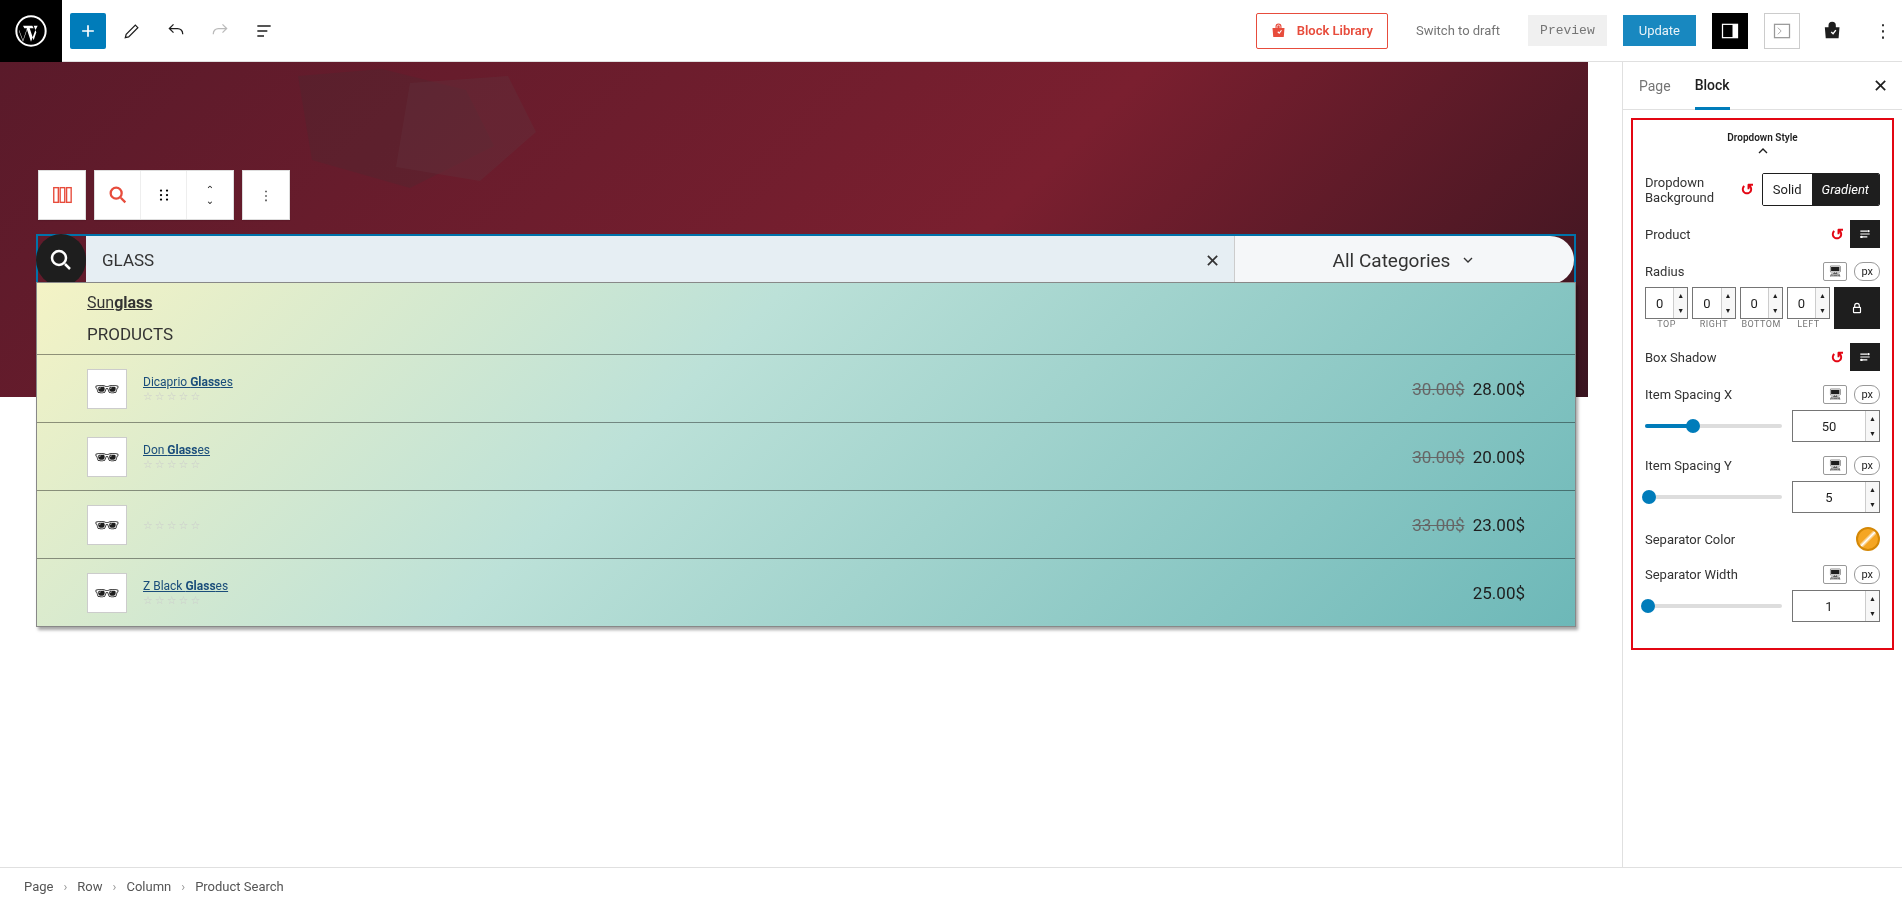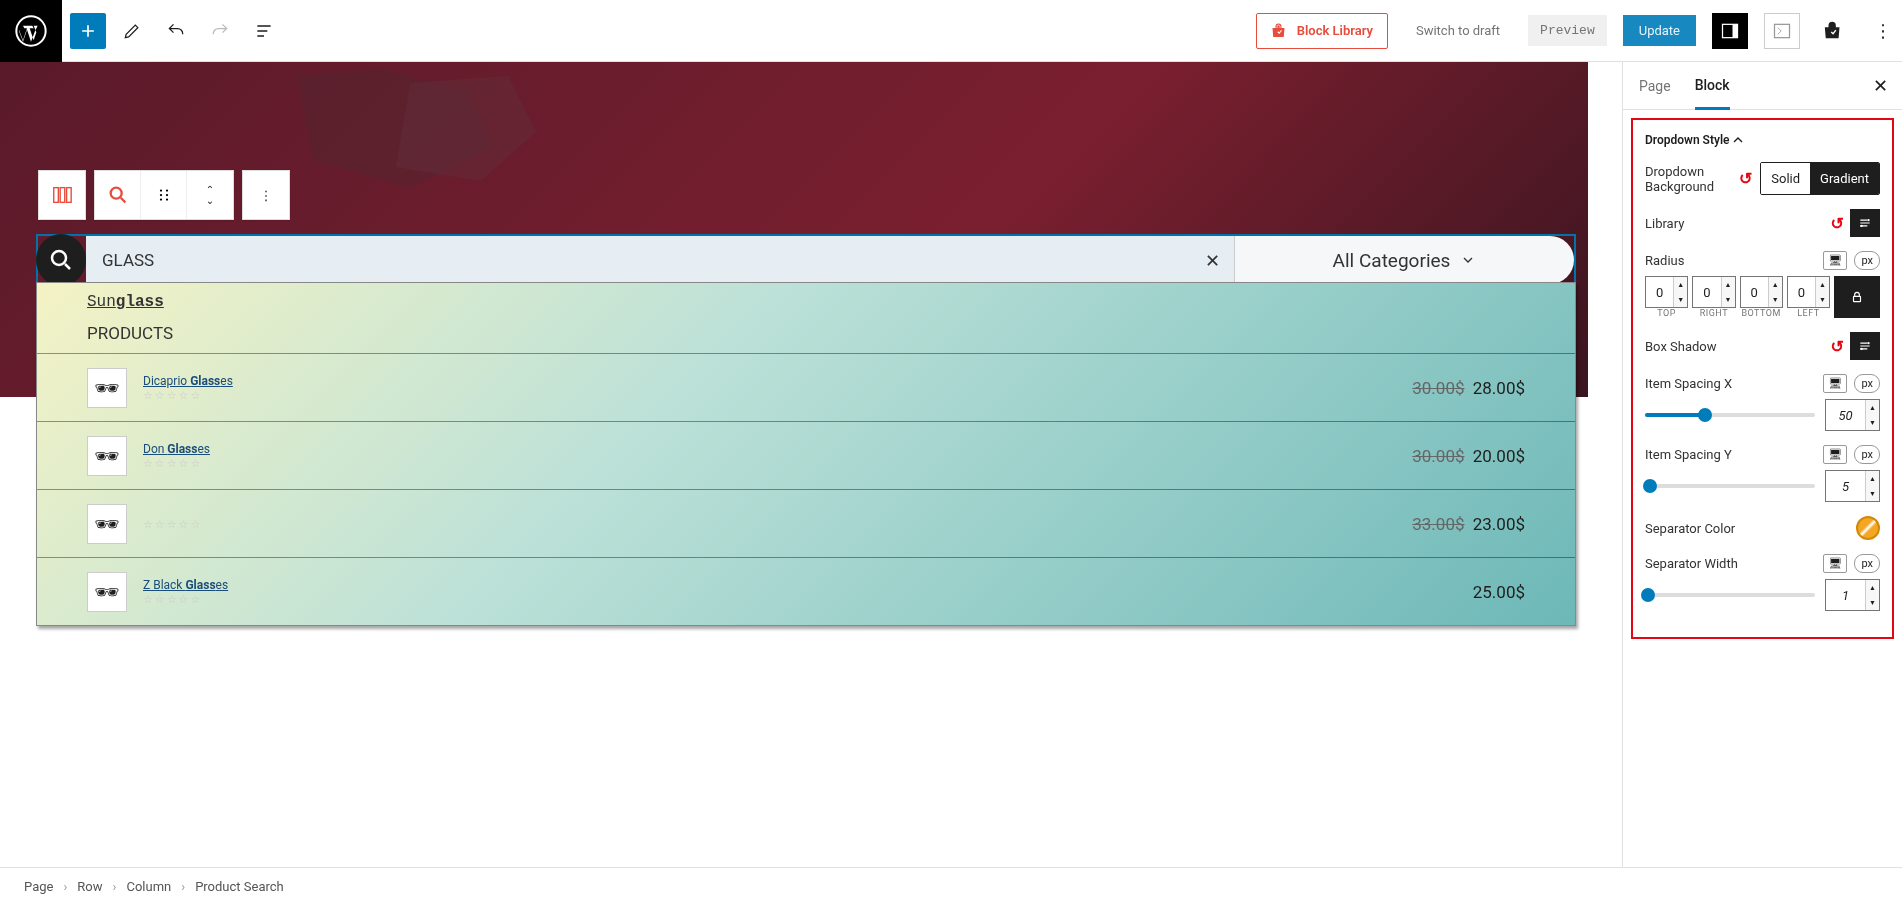--- a/index.html
+++ b/index.html
@@ -38,63 +38,63 @@
     .search-bar { display: flex; height: 48px; }
     .search-icon-btn { width: 50px; background: #1e1e1e; display: flex; align-items: center; justify-content: center; border-radius: 50%; margin: -2px 0 -2px -2px; }
     .search-input { flex: 1; background: #e6eef3; display: flex; align-items: center; padding: 0 16px; font-size: 17px; color: #333; position: relative; }
     .search-clear { position: absolute; right: 14px; font-size: 18px; cursor: pointer; color: #333; }
     .cat-dropdown { width: 340px; background: #f5f7f9; display: flex; align-items: center; justify-content: center; font-size: 19px; color: #333; border-left: 1px solid #ccc; border-radius: 0 24px 24px 0; cursor: pointer; gap: 10px; }
 
     .dropdown-results { position: absolute; top: 220px; left: 36px; right: 46px; background: linear-gradient(135deg, #f4f3c5 0%, #bce1d8 40%, #6db8b8 100%); border: 1px solid #888; box-shadow: 2px 3px 3px rgba(0,0,0,0.35); max-height: 350px; overflow-y: scroll; }
     .dropdown-results::-webkit-scrollbar { width: 18px; }
     .dropdown-results::-webkit-scrollbar-track { background: #f0f0f0; }
     .dropdown-results::-webkit-scrollbar-thumb { background: #c0c0c0; }
-    .suggest { padding: 10px 50px 0; font-size: 16px; color: #333; text-decoration: underline; font-family: Liberation Mono, monospace; }
+    .suggest { padding: 10px 50px 0; font-size: 16px; color: #333; text-decoration: underline; }
     .suggest b { font-weight: bold; }
     .section-label { padding: 12px 50px 10px; font-size: 17px; color: #333; }
     .prod-item { display: flex; align-items: center; padding: 8px 50px; border-top: 1px solid rgba(0,0,0,0.4); gap: 16px; min-height: 68px; }
     .prod-thumb { width: 40px; height: 40px; background: #fff; border: 1px solid #ccc; display: flex; align-items: center; justify-content: center; font-size: 20px; }
     .prod-info { flex: 1; }
     .prod-name { color: #1a4d7a; text-decoration: underline; font-size: 12px; }
     .prod-name b { font-weight: bold; }
     .prod-stars { color: #ccc; font-size: 11px; margin-top: 1px; letter-spacing: 2px; }
     .prod-price { text-align: right; font-size: 17px; }
     .price-old { text-decoration: line-through; color: #666; margin-right: 4px; }
 
     .sidebar { width: 280px; border-left: 1px solid #e0e0e0; display: flex; flex-direction: column; }
     .sb-tabs { display: flex; border-bottom: 1px solid #e0e0e0; height: 48px; align-items: center; padding: 0 16px; gap: 24px; position: relative; }
     .sb-tab { cursor: pointer; color: #757575; padding: 14px 0; font-size: 14px; }
     .sb-tab.active { color: #1e1e1e; border-bottom: 3px solid #007cba; font-weight: 500; margin-bottom: -1px; }
     .sb-close { position: absolute; right: 14px; font-size: 18px; cursor: pointer; }
     .sb-content { flex: 1; overflow-y: auto; padding: 0; }
     .panel { border: 2px solid #e30613; margin: 8px; padding: 12px; }
-    .panel-header { display: flex; align-items: center; font-weight: 600; font-size: 12px; cursor: pointer; margin-bottom: 14px; }
+    .panel-header { display: flex; align-items: center; font-weight: 600; font-size: 10px; cursor: pointer; margin-bottom: 14px; flex-direction: column; }
     .ctrl-row { margin-bottom: 14px; }
     .ctrl-label-row { display: flex; align-items: center; justify-content: space-between; margin-bottom: 6px; }
     .ctrl-label { font-size: 13px; color: #333; }
     .reset-icon { color: #e30613; cursor: pointer; font-weight: bold; font-size: 16px; }
     .toggle-group { display: flex; border: 1px solid #1e1e1e; border-radius: 2px; overflow: hidden; }
     .toggle-btn { padding: 8px 10px; font-size: 13px; cursor: pointer; background: #fff; }
-    .toggle-btn.active { background: #1e1e1e; color: #fff; }
+    .toggle-btn.active { background: #1e1e1e; color: #fff; font-style: italic; }
     .settings-icon-box { width: 30px; height: 28px; background: #1e1e1e; border: 1px solid #1e1e1e; display: flex; align-items: center; justify-content: center; color: #fff; cursor: pointer; }
     .unit-badge { border: 1px solid #999; padding: 2px 6px; font-size: 11px; border-radius: 9px; margin-left: 4px; }
     .device-icon { border: 1px solid #999; padding: 2px 4px; font-size: 11px; border-radius: 2px; margin-left: 4px; display: inline-flex; align-items: center; }
     .radius-inputs { display: flex; gap: 4px; align-items: stretch; }
     .radius-box { flex: 1; display: flex; flex-direction: column; }
     .spin-input { display: flex; border: 1px solid #757575; height: 32px; }
     .spin-val { flex: 1; display: flex; align-items: center; justify-content: center; font-size: 13px; }
     .spin-arrows { width: 14px; display: flex; flex-direction: column; border-left: 1px solid #ccc; }
     .spin-arrows div { flex: 1; display: flex; align-items: center; justify-content: center; font-size: 7px; cursor: pointer; background: #f7f7f7; }
     .radius-label { text-align: center; font-size: 9px; color: #757575; margin-top: 0; letter-spacing: 0.5px; }
     .lock-box { width: 46px; background: #1e1e1e; color: #fff; display: flex; align-items: center; justify-content: center; cursor: pointer; }
     .slider-row { display: flex; align-items: center; gap: 10px; }
     .slider-track { flex: 1; height: 4px; background: #ddd; border-radius: 2px; position: relative; }
     .slider-fill { position: absolute; height: 100%; background: #007cba; border-radius: 2px; }
     .slider-thumb { position: absolute; width: 14px; height: 14px; background: #007cba; border-radius: 50%; top: -5px; transform: translateX(-50%); }
-    .slider-num { width: 55px; font-style: italic; }
+    .slider-num { width: 88px; }
     .color-circle { width: 24px; height: 24px; border-radius: 50%; background: linear-gradient(135deg, #f5a623 40%, #fff 50%, #f5a623 60%); border: 2px solid #d48806; cursor: pointer; }
 
     .breadcrumb { position: fixed; bottom: 0; left: 0; right: 0; height: 38px; border-top: 1px solid #e0e0e0; display: flex; align-items: center; padding: 0 24px; gap: 10px; font-size: 13px; color: #555; background: #fff; }
     .breadcrumb .sep { color: #999; }
   </style>
 </head>
 <body>
 
 <div class="top-bar">
   <div class="wp-logo">
@@ -301,21 +301,21 @@
             <span class="reset-icon">↺</span>
             <div class="toggle-group">
               <div class="toggle-btn">Solid</div>
               <div class="toggle-btn active">Gradient</div>
             </div>
           </div>
         </div>
 
         <div class="ctrl-row">
           <div class="ctrl-label-row">
-            <span class="ctrl-label">Library</span>
+            <span class="ctrl-label">Product</span>
             <div style="display:flex;gap:6px;align-items:center">
               <span class="reset-icon">↺</span>
               <div class="settings-icon-box">
                 <svg width="16" height="14" viewBox="0 0 24 24">
                     <path d="M4 7h12M4 12h16M4 17h12" stroke="#fff" stroke-width="2"></path>
                     <circle cx="18" cy="7" r="2" fill="#fff"></circle>
                     <circle cx="6" cy="17" r="2" fill="#fff"></circle>
                   </svg>
               </div>
             </div>

